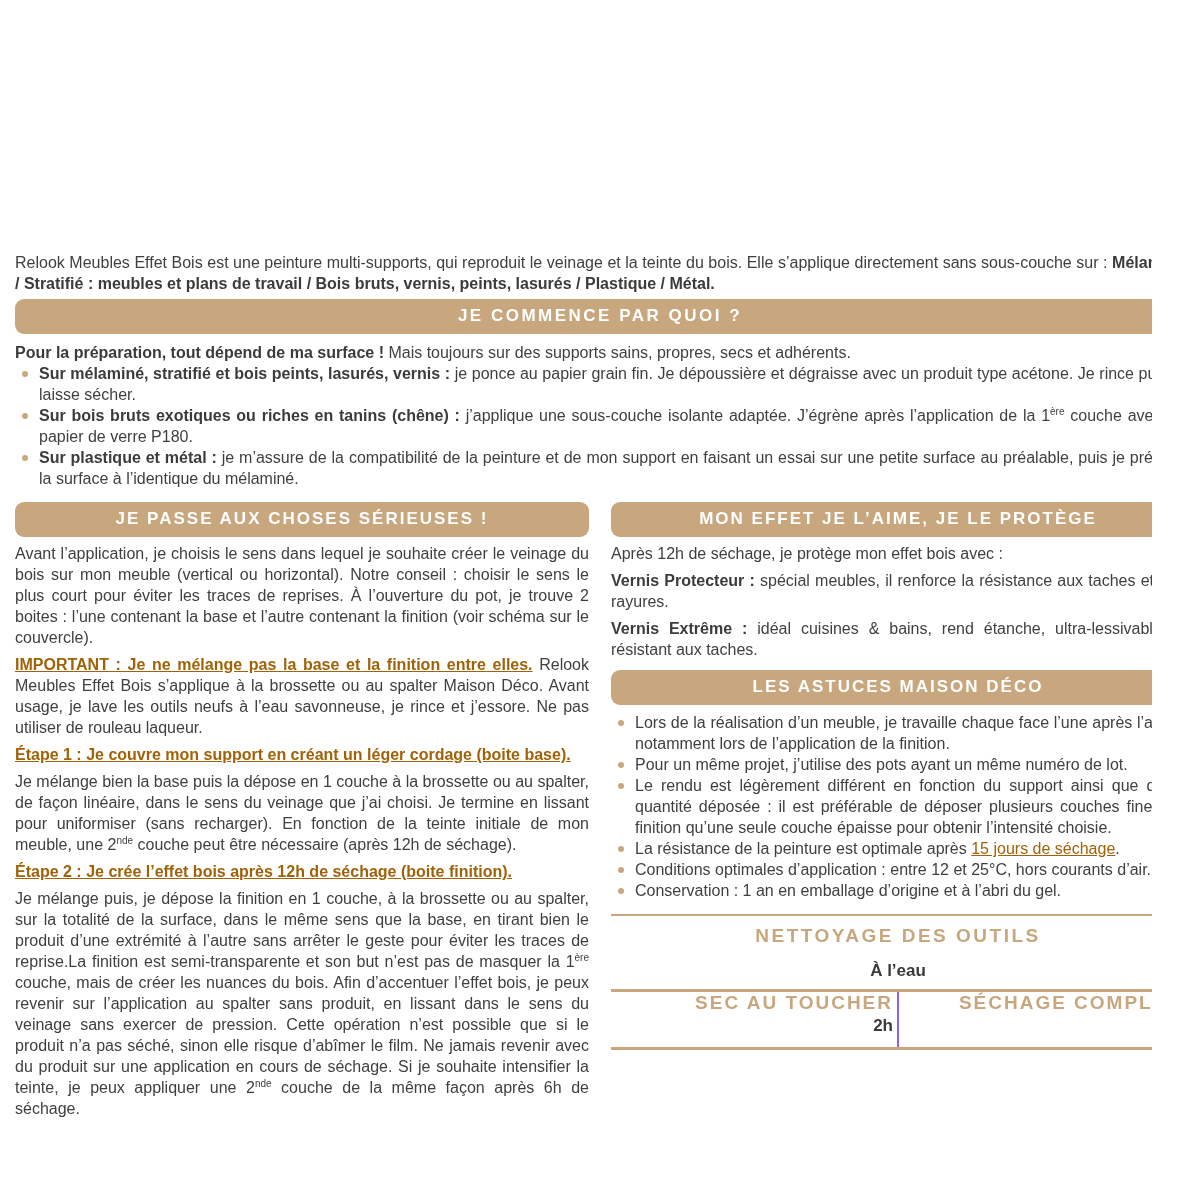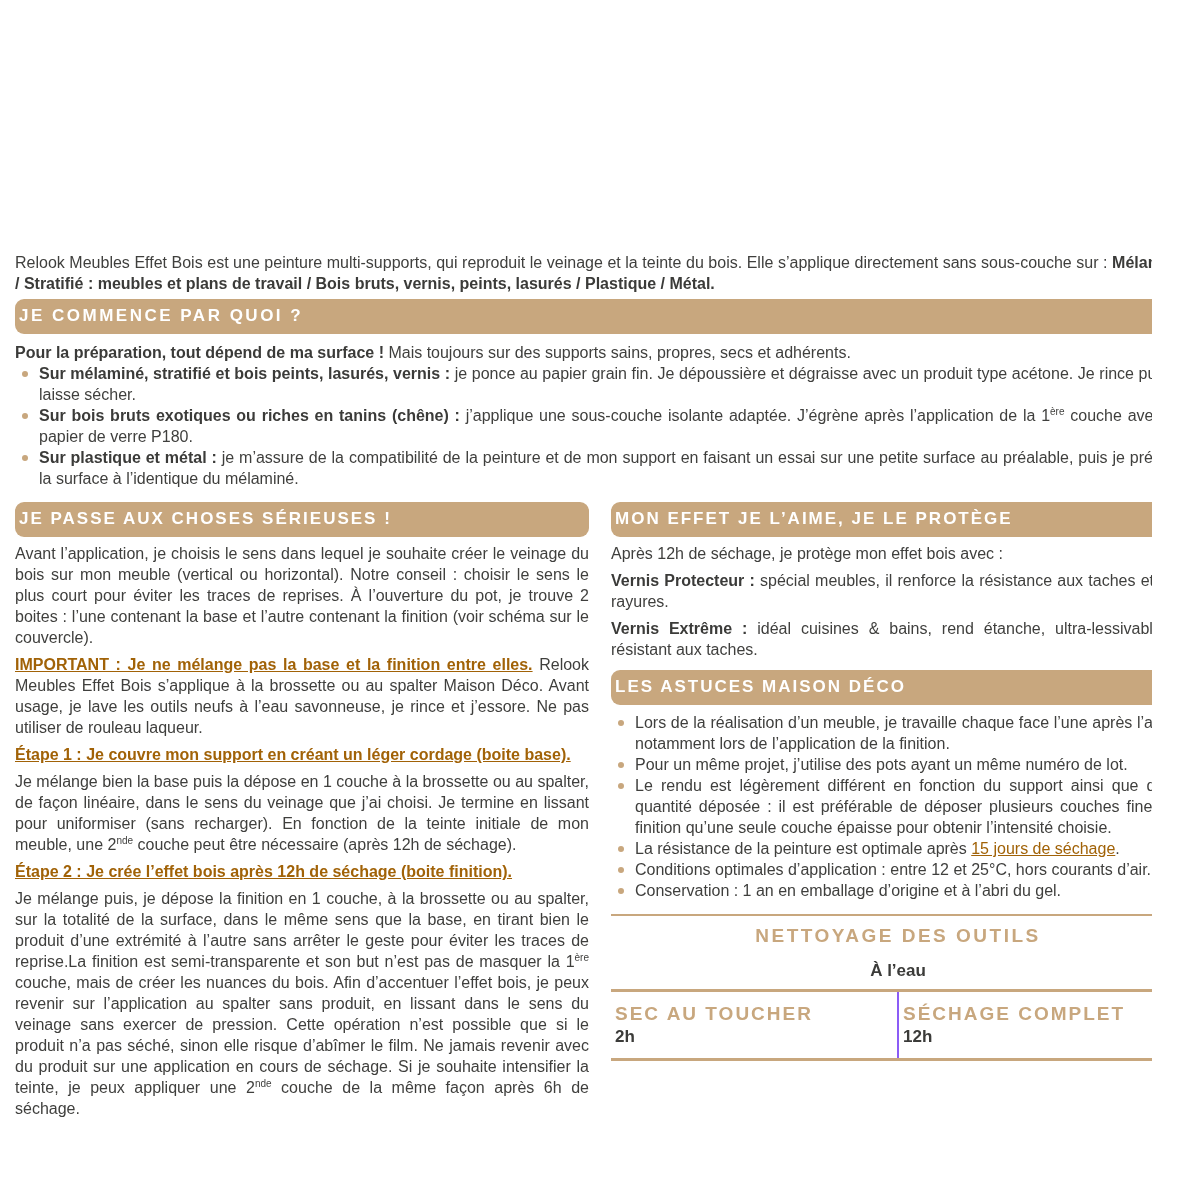--- a/index.html
+++ b/index.html
@@ -12,20 +12,21 @@
   .sheet{position:relative;width:1152px;height:1200px;background:#ffffff;overflow:hidden;}
   .content{position:absolute;left:15px;top:252px;width:1170px;}
 
   p{margin:0;}
   .txt{font-size:16px;line-height:21px;text-align:justify;}
   b,strong{font-weight:bold;color:#3b3b39;}
 
   .banner{
     background:#c8a77e;color:#ffffff;
     border-radius:9px;
+    text-align:center;
     font-weight:bold;font-size:17px;letter-spacing:2.5px;
     padding:7px 4px 8px;
     margin:0;
   }
   .banner-full{margin-top:5px;}
 
   .prep{margin-top:8px;}
   ul.bullets{list-style:none;margin:0;padding:0;}
   ul.bullets li{
     position:relative;padding-left:24px;
@@ -53,21 +54,21 @@
   }
   .cleaning-value{
     margin-top:14px;text-align:center;
     font-weight:bold;font-size:17px;color:#3b3b39;
   }
 
   .dry-table{
     display:flex;margin-top:8px;
     border-top:3px solid #c8a77e;border-bottom:3px solid #c8a77e;
   }
-  .dry-cell{flex:1;text-align:left;padding:11px 4px 11px;}
+  .dry-cell{flex:1;text-align:right;padding:0 4px 11px;}
   .dry-cell + .dry-cell{border-left:2px solid #8b5cf6;}
   .dry-label{color:#c8a77e;font-weight:bold;font-size:19px;letter-spacing:2px;}
   .dry-value{margin-top:2px;color:#3b3b39;font-weight:bold;font-size:17px;}
 </style>
 </head>
 <body>
 
 <div class="sheet">
   <div class="content">
 

